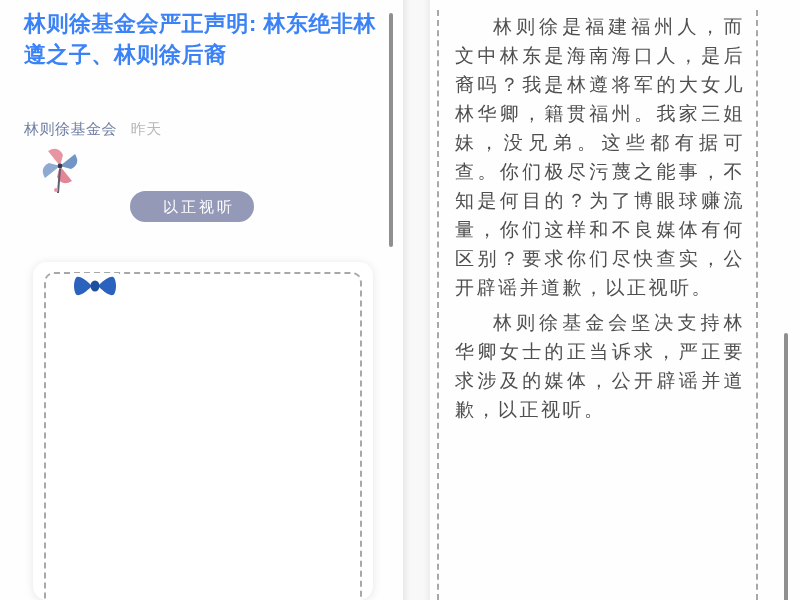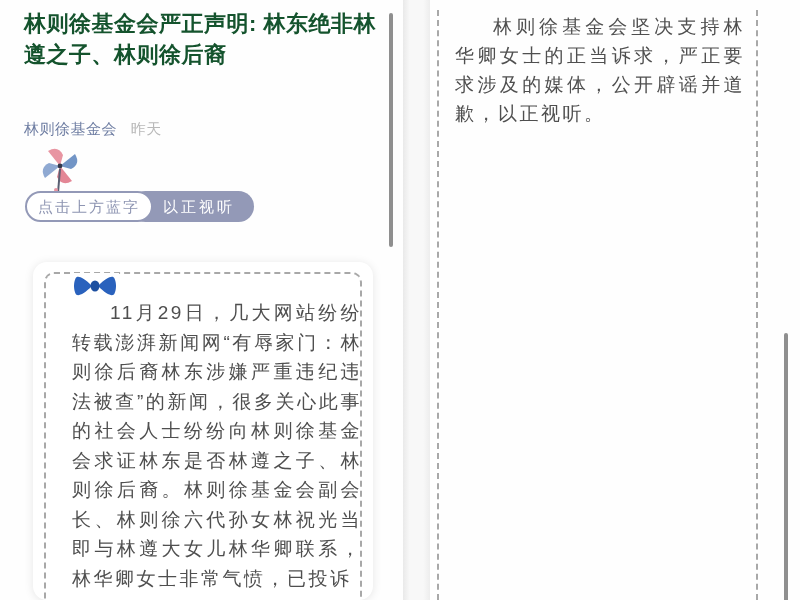--- a/index.html
+++ b/index.html
@@ -17,21 +17,21 @@
   .page-left {
     position: absolute; left: 0; top: 0;
     width: 403px; height: 600px;
     background: #fefefe;
   }
   .article-title {
     position: absolute; left: 24px; top: 8px;
     width: 362px;
     font-size: 22px; font-weight: bold;
     line-height: 31px;
-    color: #14532d;
+    color: #3b82f6;
     letter-spacing: 0.5px;
   }
   .byline {
     position: absolute; left: 24px; top: 84px;
     font-size: 15px; letter-spacing: 0.5px; margin-top: 36px;
   }
   .account-link { color: #6e7da2; cursor: pointer; }
   .publish-time { color: #b9b9b9; margin-left: 9px; }
 
   .pinwheel { position: absolute; left: 38px; top: 146px; }
@@ -149,47 +149,44 @@
           <path d="M0,0 L-15,12 Q-21,2 -11,-3 Z" fill="#8fa9d2"></path>
           <circle cx="0" cy="0" r="2.4" fill="#33384a"></circle>
           <path d="M0,3 L-2,27" stroke="#5a5f72" stroke-width="2" fill="none"></path>
           <circle cx="-4" cy="24" r="2" fill="#e895a2"></circle>
         </g>
       </svg>
     </div>
 
     <div class="follow-banner">
       <div class="pill-back">以正视听</div>
-      <div class="pill-front">点击上方蓝字</div>
     </div>
 
     <div class="article-card">
       <div class="card-dashed">
         <div class="bow-icon-wrap">
           <svg width="48" height="26" viewBox="0 0 48 26">
             <path d="M21,13 C12,4 6,2 4.5,5.5 C2.5,9.5 2.5,16.5 4.5,20.5 C6,24 12,22 21,13 Z" fill="#2a62bd"></path>
             <path d="M27,13 C36,4 42,2 43.5,5.5 C45.5,9.5 45.5,16.5 43.5,20.5 C42,24 36,22 27,13 Z" fill="#2a62bd"></path>
             <ellipse cx="24" cy="13" rx="4.5" ry="5.5" fill="#1c4fa0"></ellipse>
           </svg>
-        </div>
-        <div class="card-text">
-          <p>11月29日，几大网站纷纷转载澎湃新闻网“有辱家门：林则徐后裔林东涉嫌严重违纪违法被查”的新闻，很多关心此事的社会人士纷纷向林则徐基金会求证林东是否林遵之子、林则徐后裔。林则徐基金会副会长、林则徐六代孙女林祝光当即与林遵大女儿林华卿联系，林华卿女士非常气愤，已投诉</p>
         </div>
       </div>
     </div>
 
     <div class="scrollbar scrollbar-left"></div>
   </div>
 
   <div class="page-divider"></div>
 
   <div class="page-right">
     <div class="dash-line left"></div>
     <div class="dash-line right"></div>
 
     <div class="right-text">
+      <p>林则徐是福建福州人，而文中林东是海南海口人，是后裔吗？我是林遵将军的大女儿林华卿，籍贯福州。我家三姐妹，没兄弟。这些都有据可查。你们极尽污蔑之能事，不知是何目的？为了博眼球赚流量，你们这样和不良媒体有何区别？要求你们尽快查实，公开辟谣并道歉，以正视听。</p>
       <p>林则徐基金会坚决支持林华卿女士的正当诉求，严正要求涉及的媒体，公开辟谣并道歉，以正视听。</p>
     </div>
   </div>
 
   <div class="scrollbar scrollbar-right"></div>
 
 </div>
 
 </body></html>

